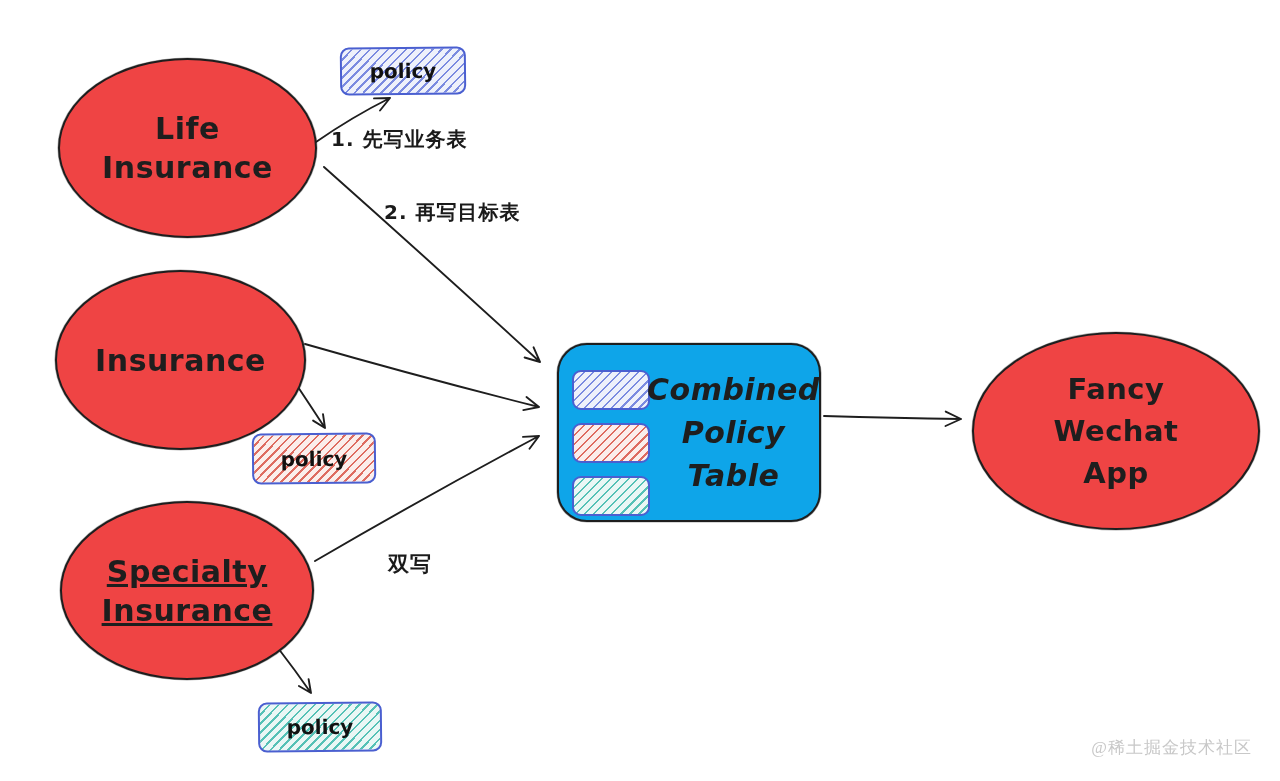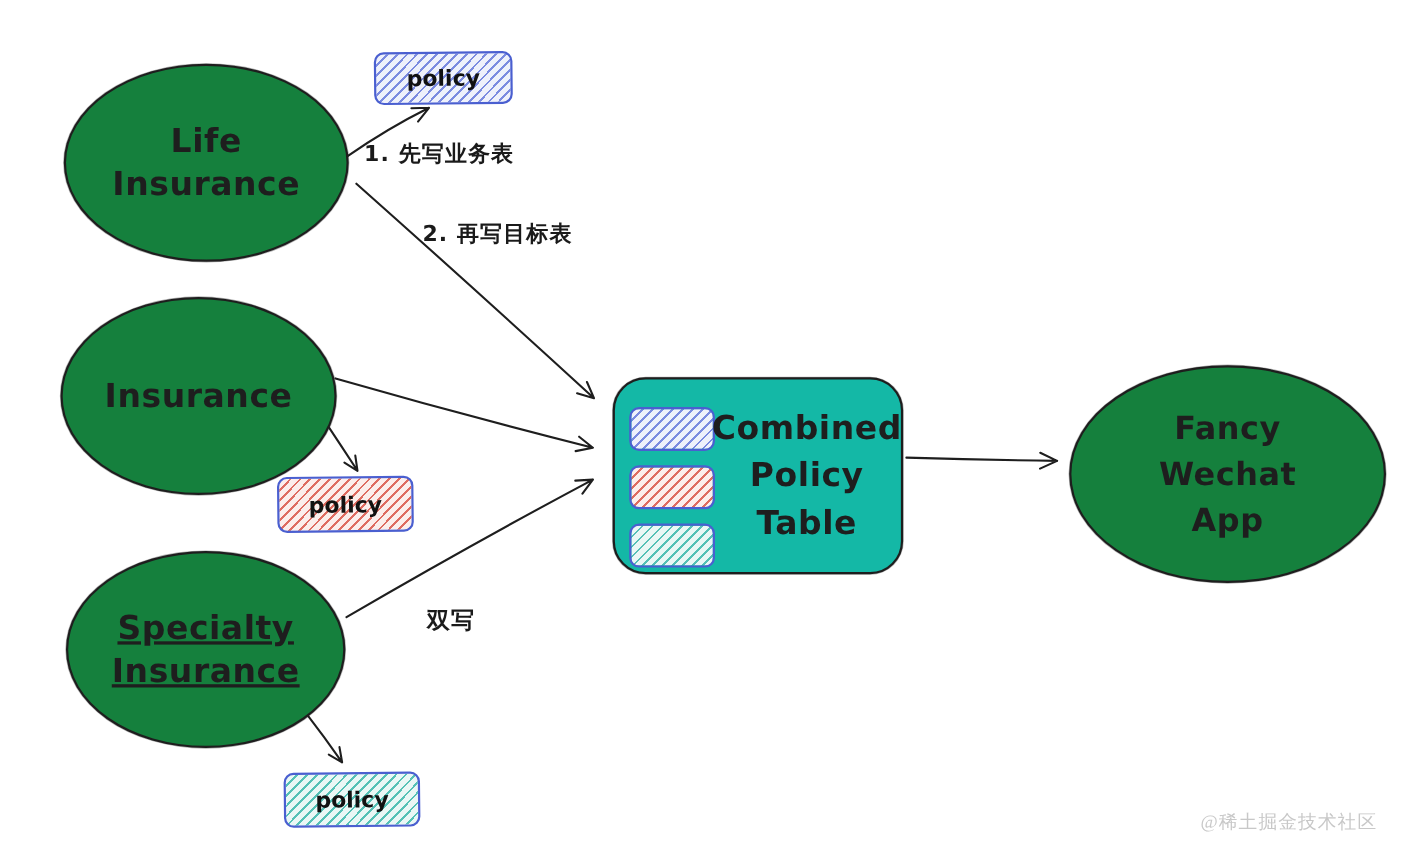--- a/index.html
+++ b/index.html
@@ -26,21 +26,21 @@
     fill: none;
     stroke: #1e1e1e;
     stroke-width: 1.9;
     stroke-linecap: round;
     stroke-linejoin: round;
   }
   .ellipse {
     position: absolute;
     border: 2.6px solid #1e1e1e;
     border-radius: 50%;
-    background: #15803d;
+    background: #ef4444;
     display: flex;
     flex-direction: column;
     align-items: center;
     justify-content: center;
     text-align: center;
     box-shadow: 0 0 0 0.6px rgba(30,30,30,0.35);
   }
   .node-line {
     font-size: 30px;
     font-weight: bold;
@@ -49,23 +49,24 @@
     white-space: nowrap;
   }
   .ellipse.wechat .node-line { font-size: 29px; line-height: 42px; }
 
   .table {
     position: absolute;
     left: 557px; top: 343px;
     width: 260px; height: 175px;
     border: 2.6px solid #1e1e1e;
     border-radius: 30px;
-    background: #14b8a6;
+    background: #0ea5e9;
     box-shadow: 0 0 0 0.6px rgba(30,30,30,0.35);
     display: flex;
+    font-style: italic;
   }
   .table-rows {
     width: 88px;
     padding: 25px 0 0 13px;
     box-sizing: border-box;
     display: flex;
     flex-direction: column;
     gap: 13px;
   }
   .row-box {

